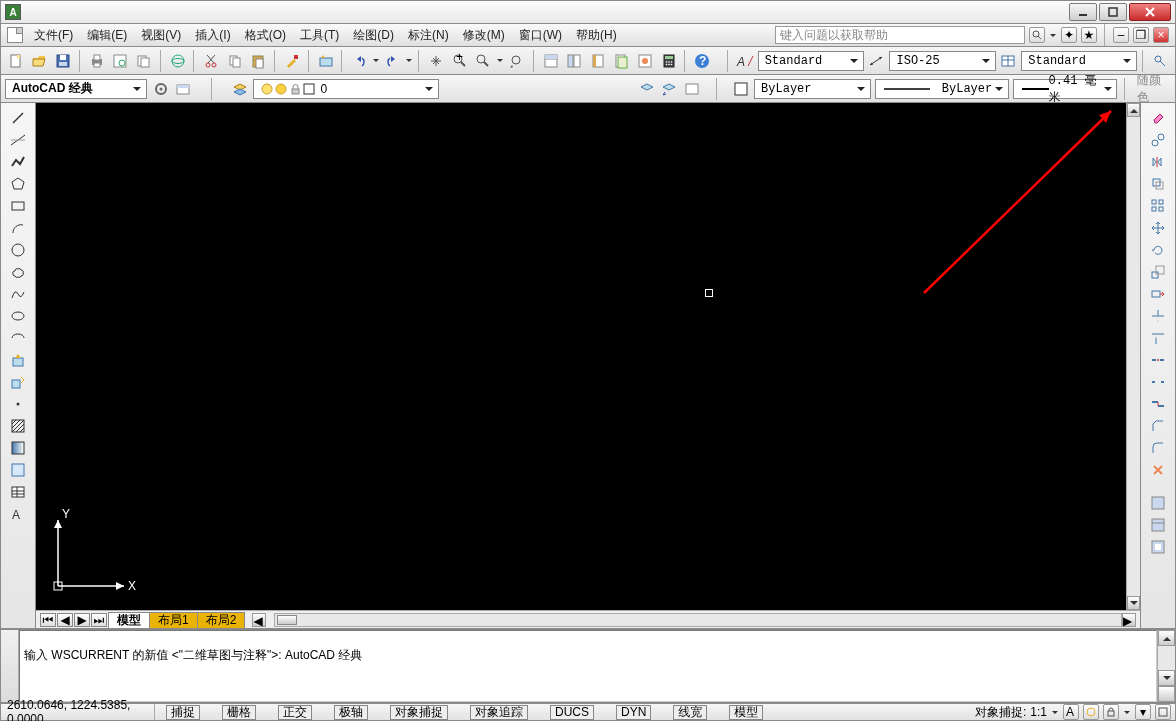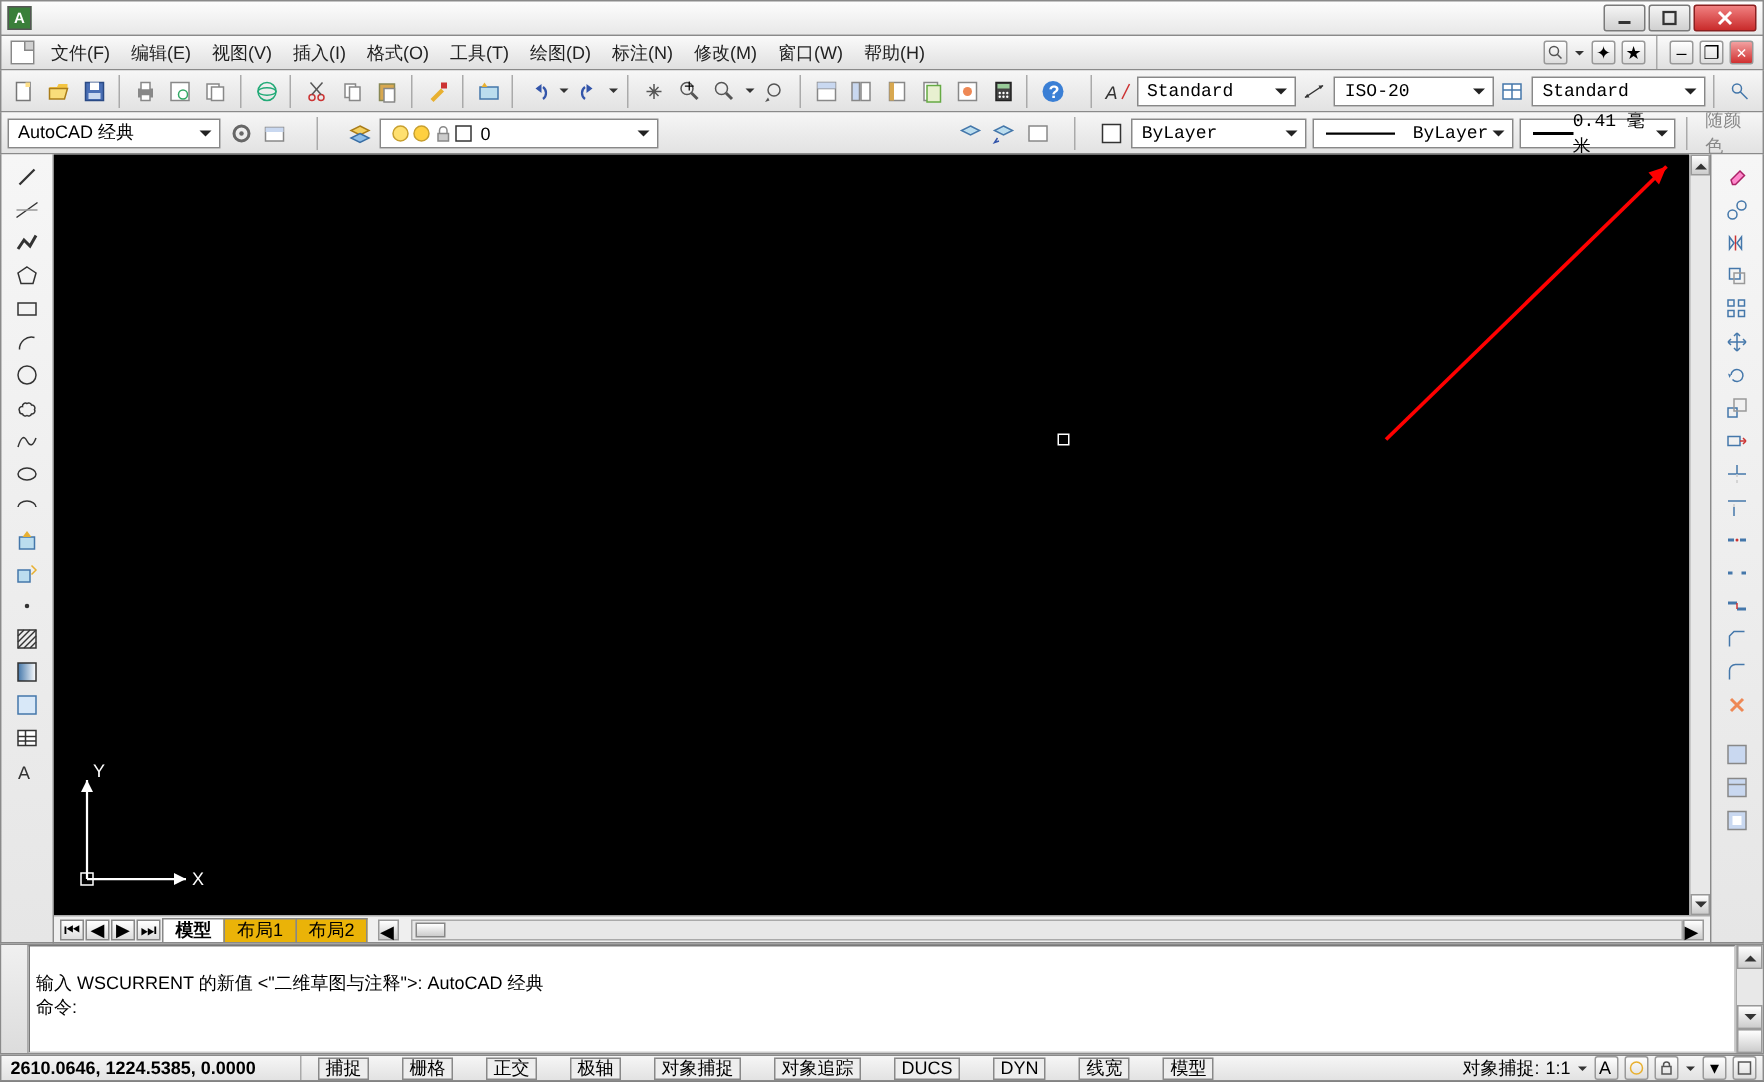--- a/index.html
+++ b/index.html
@@ -110,20 +110,21 @@
   <span class="mi">视图(V)</span>
   <span class="mi">插入(I)</span>
   <span class="mi">格式(O)</span>
   <span class="mi">工具(T)</span>
   <span class="mi">绘图(D)</span>
   <span class="mi">标注(N)</span>
   <span class="mi">修改(M)</span>
   <span class="mi">窗口(W)</span>
   <span class="mi">帮助(H)</span>
   <div class="right">
+    <div class="search">键入问题以获取帮助</div>
     <div class="mini-btn">
         <svg width="10" height="10">
           <circle cx="4" cy="4" r="3" fill="none" stroke="#555"></circle>
           <line x1="6" y1="6" x2="9" y2="9" stroke="#555"></line>
         </svg>
       </div>
     <div class="ddarrow"></div>
     <div class="mini-btn">✦</div>
     <div class="mini-btn">★</div>
     <div class="sep"></div>
@@ -320,21 +321,21 @@
       <span class="ca"></span>
     </div>
   <div class="tbtn">
       <svg width="18" height="16">
         <line x1="2" y1="12" x2="14" y2="4" stroke="#333"></line>
         <path d="M2 12l3 0-1.5-2.5z" fill="#333"></path>
         <path d="M14 4l-3 0 1.5 2.5z" fill="#333"></path>
       </svg>
     </div>
   <div class="combo" style="width:108px;">
-      <span class="mono">ISO-20</span>
+      <span class="mono">ISO-25</span>
       <span style="flex:1"></span>
       <span class="ca"></span>
     </div>
   <div class="tbtn">
       <svg width="16" height="16">
         <rect x="2" y="3" width="12" height="10" fill="#fff" stroke="#47a"></rect>
         <line x1="2" y1="7" x2="14" y2="7" stroke="#47a"></line>
         <line x1="8" y1="3" x2="8" y2="13" stroke="#47a"></line>
       </svg>
     </div>
@@ -346,21 +347,21 @@
   <div class="sep"></div>
   <div class="tbtn">
       <svg width="16" height="16">
         <circle cx="6" cy="6" r="3" fill="none" stroke="#47a"></circle>
         <line x1="8" y1="8" x2="13" y2="13" stroke="#47a"></line>
       </svg>
     </div>
 </div>
 
 <div class="row3">
-  <div class="combo" style="width:168px;">
+  <div class="combo" style="width:168px;font-weight:bold;">
       <span>AutoCAD 经典</span>
       <span style="flex:1"></span>
       <span class="ca"></span>
     </div>
   <div class="tbtn">
       <svg width="16" height="16">
         <circle cx="8" cy="8" r="5" fill="none" stroke="#666" stroke-width="2"></circle>
         <circle cx="8" cy="8" r="1.5" fill="#666"></circle>
       </svg>
     </div>
@@ -733,31 +734,30 @@
         </svg>
       </div>
   </div>
 </div>
 
 <div class="cmd-area">
   <div class="cmd-grip"></div>
   <div class="cmd-text">
     <div style="height:14px;"></div>
     <div>输入 WSCURRENT 的新值 &lt;"二维草图与注释"&gt;: AutoCAD 经典</div>
-    <div>命令:</div>
   </div>
   <div class="cmd-scroll">
     <div class="arr up"></div>
     <div class="arr dn"></div>
     <div class="grip"></div>
   </div>
 </div>
 
 <div class="statusbar">
-  <div class="status-cell" style="width:200px;font-weight:bold;">2610.0646, 1224.5385, 0.0000</div>
+  <div class="status-cell" style="width:154px;">2610.0646, 1224.5385, 0.0000</div>
   <div class="status-toggle">捕捉</div>
   <div class="status-toggle">栅格</div>
   <div class="status-toggle">正交</div>
   <div class="status-toggle">极轴</div>
   <div class="status-toggle">对象捕捉</div>
   <div class="status-toggle">对象追踪</div>
   <div class="status-toggle">DUCS</div>
   <div class="status-toggle">DYN</div>
   <div class="status-toggle">线宽</div>
   <div class="status-toggle">模型</div>

